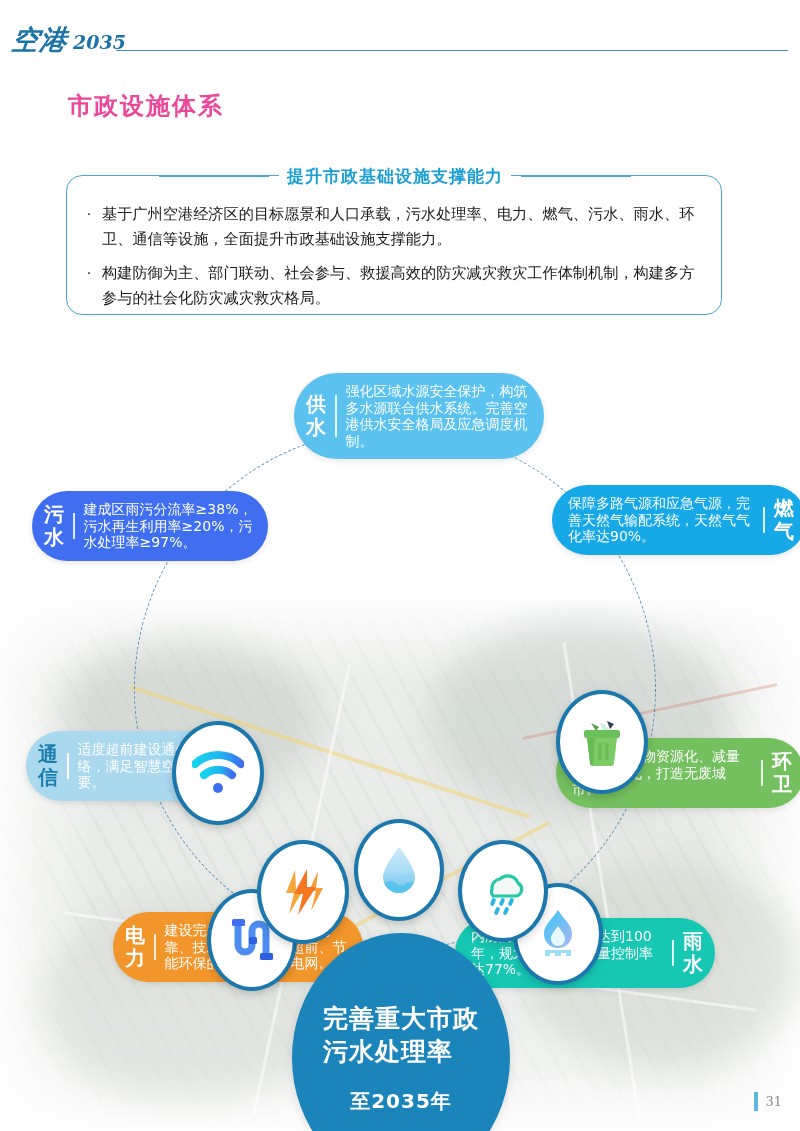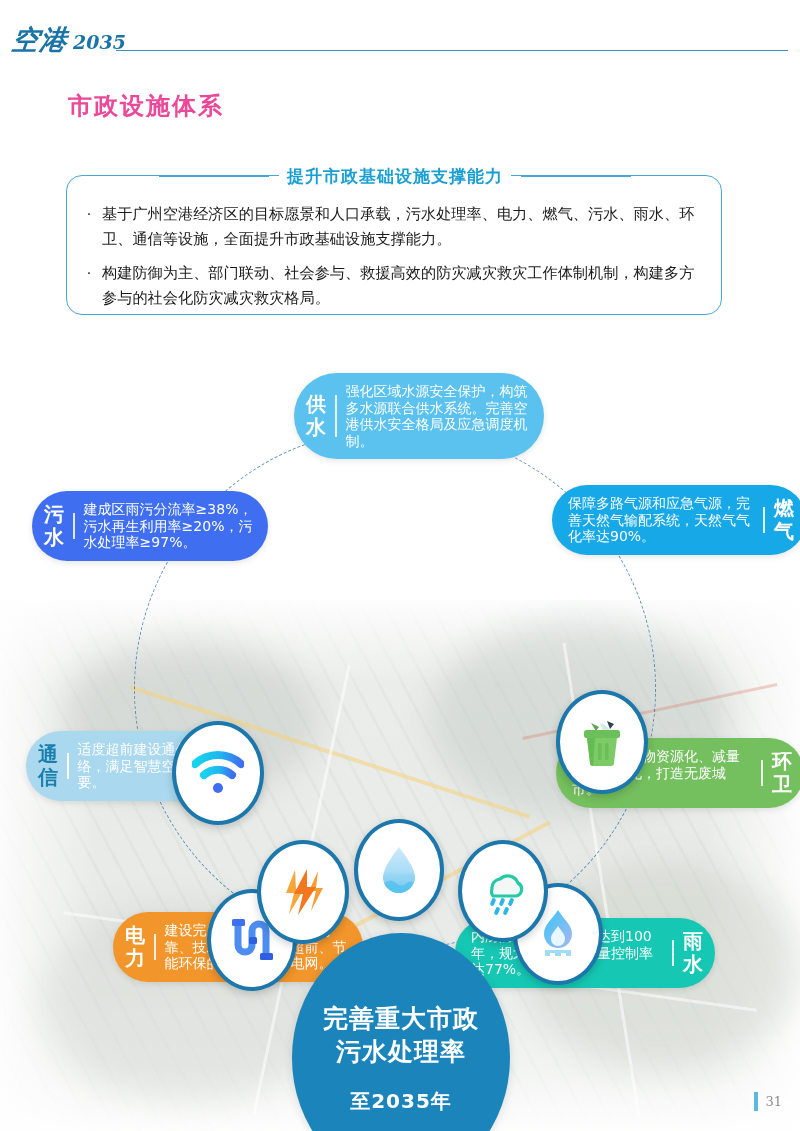--- a/index.html
+++ b/index.html
@@ -89,21 +89,21 @@
 
   
   .center-circle{
     position:absolute;left:292px;top:588px;width:218px;height:250px;
     background:#1b84bb;border-radius:50%;
     display:flex;flex-direction:column;align-items:center;justify-content:center;
     box-shadow:0 2px 10px rgba(0,0,0,.12);
     z-index:6;
   }
   .cc-main{
-    color:#fff;font-size:25px;font-weight:700;line-height:33px;text-align:center;
+    color:#fff;font-size:25px;font-weight:700;line-height:33px;text-align:left;
     letter-spacing:1px;
   }
   .cc-sub{color:#fff;font-size:20px;font-weight:700;margin-top:20px;letter-spacing:1px;}
 
   
   .pod{position:absolute;border-radius:60px;display:flex;align-items:center;z-index:4;
        box-shadow:0 2px 6px rgba(0,0,0,.10);}
   .pod .plabel{
     color:#fff;font-size:20px;font-weight:700;line-height:23px;text-align:center;
     letter-spacing:0px;flex:0 0 auto;

